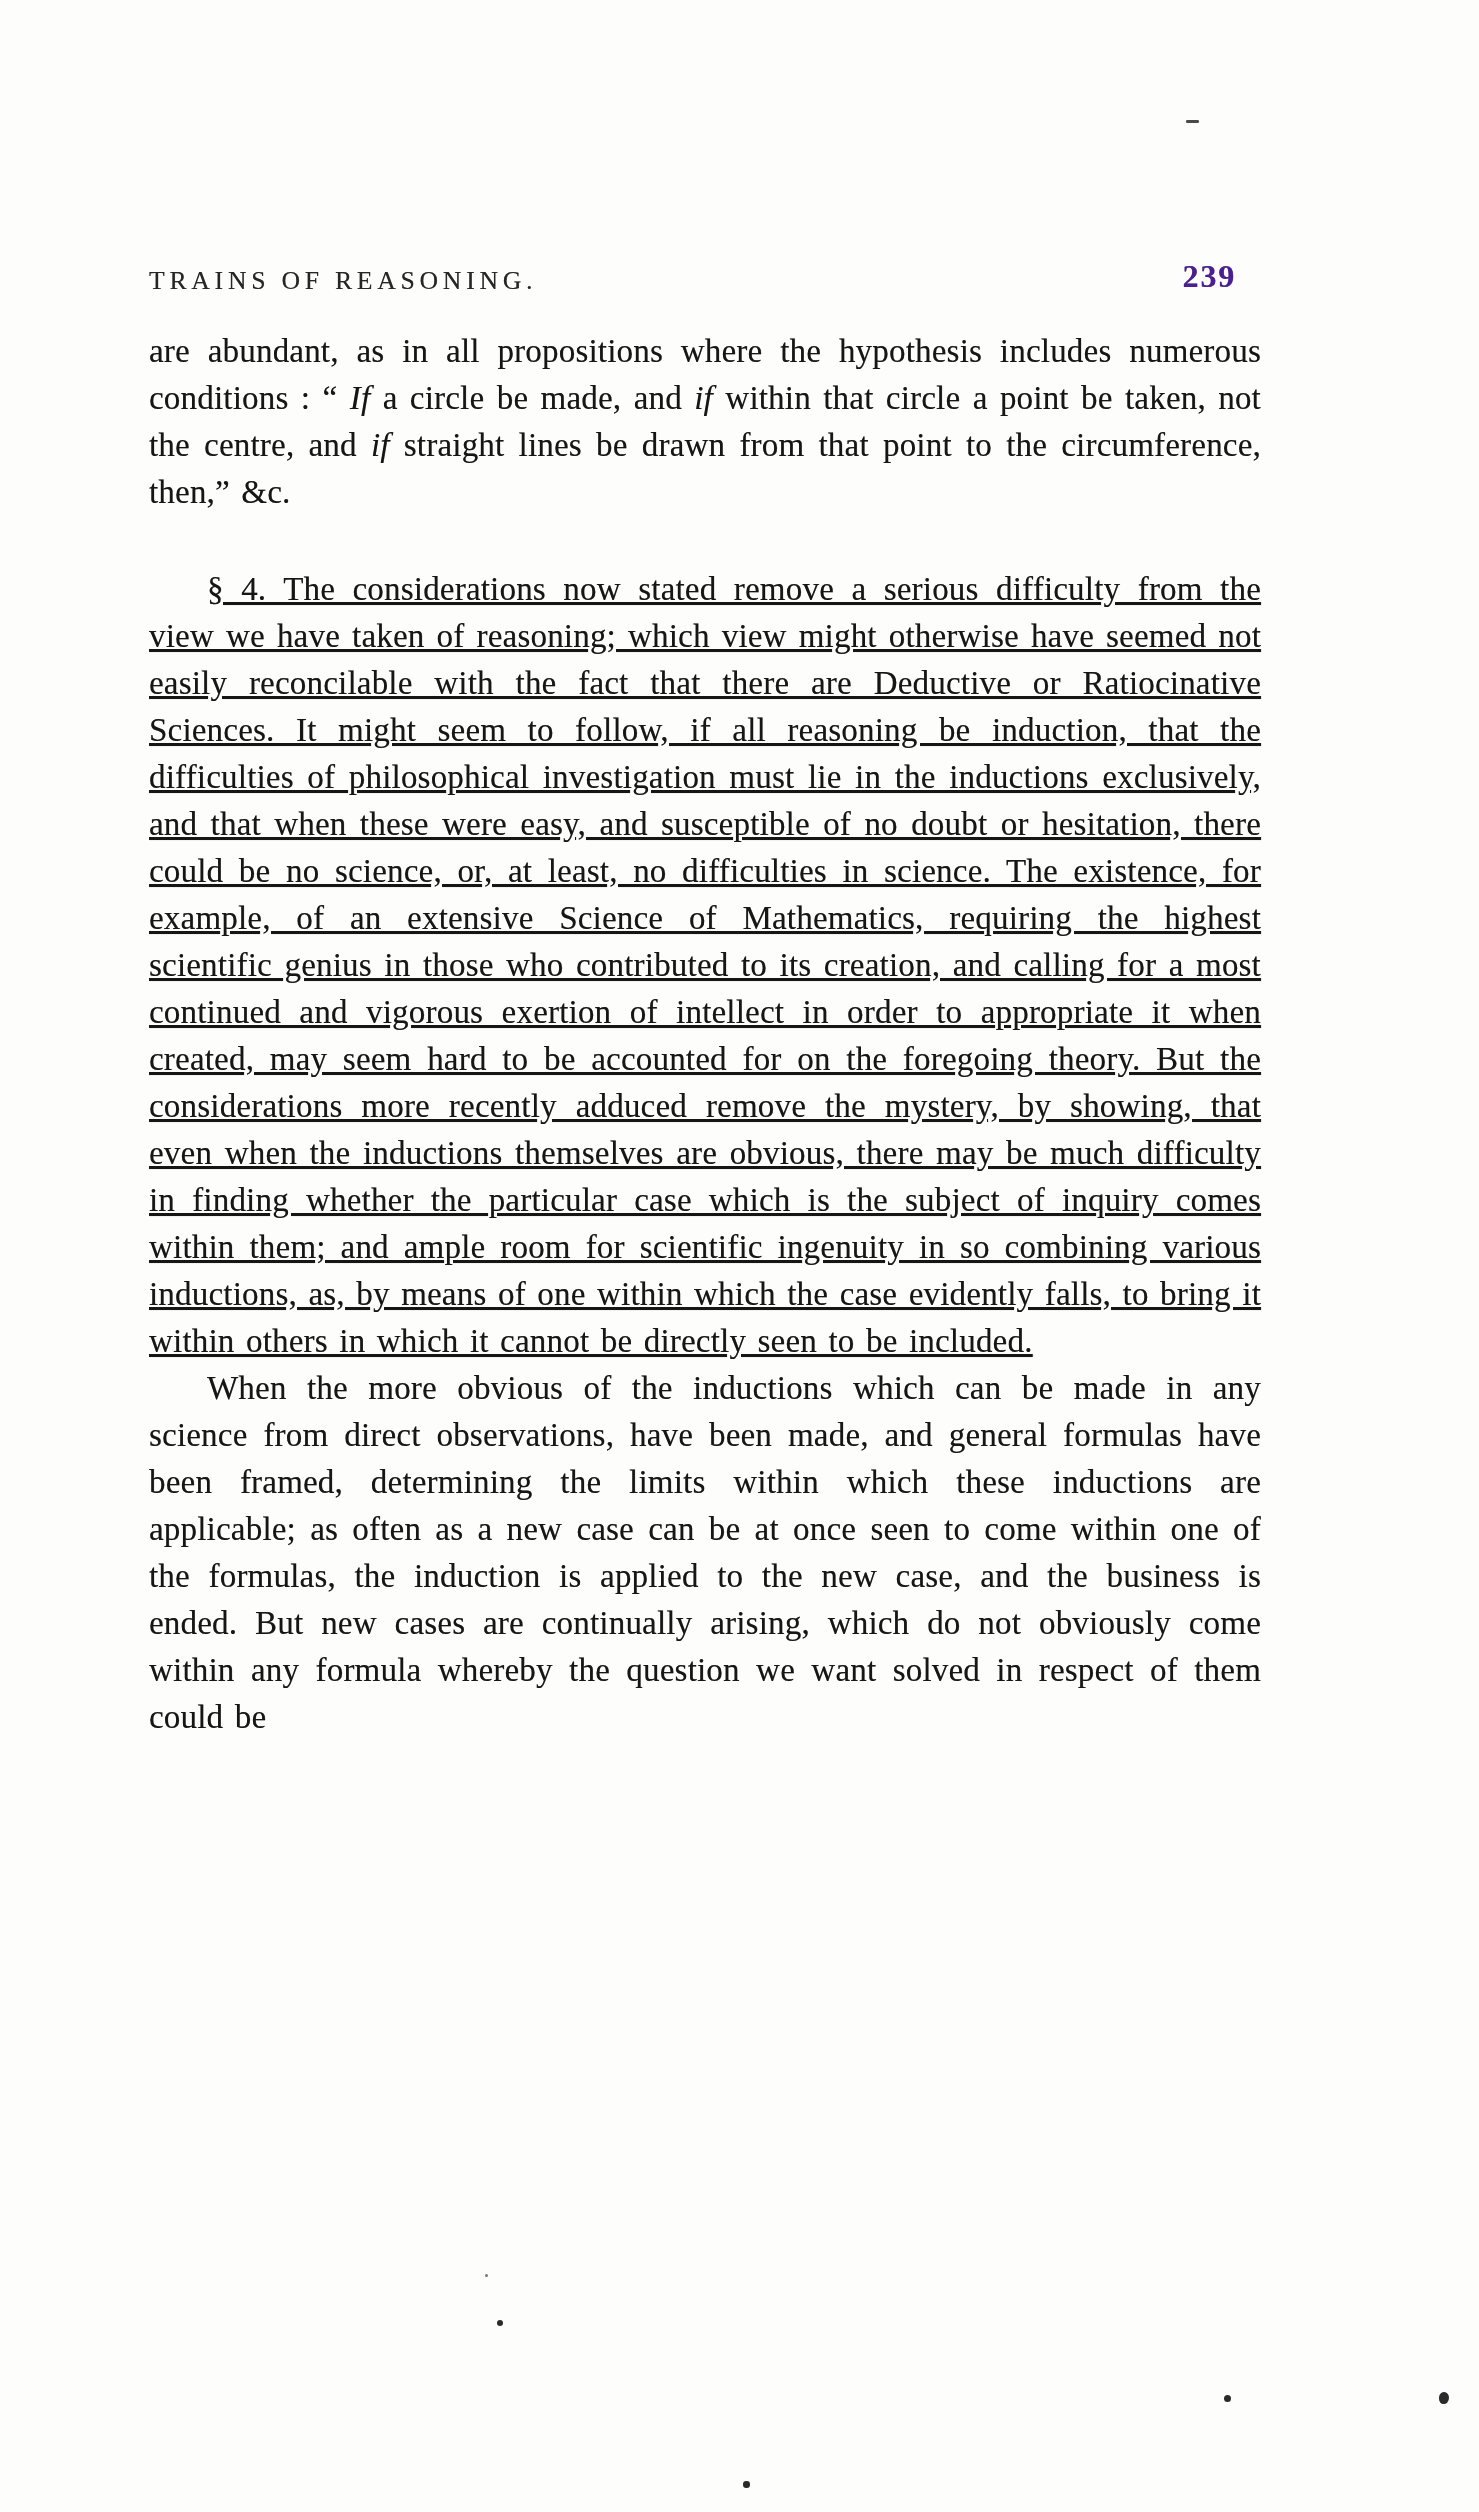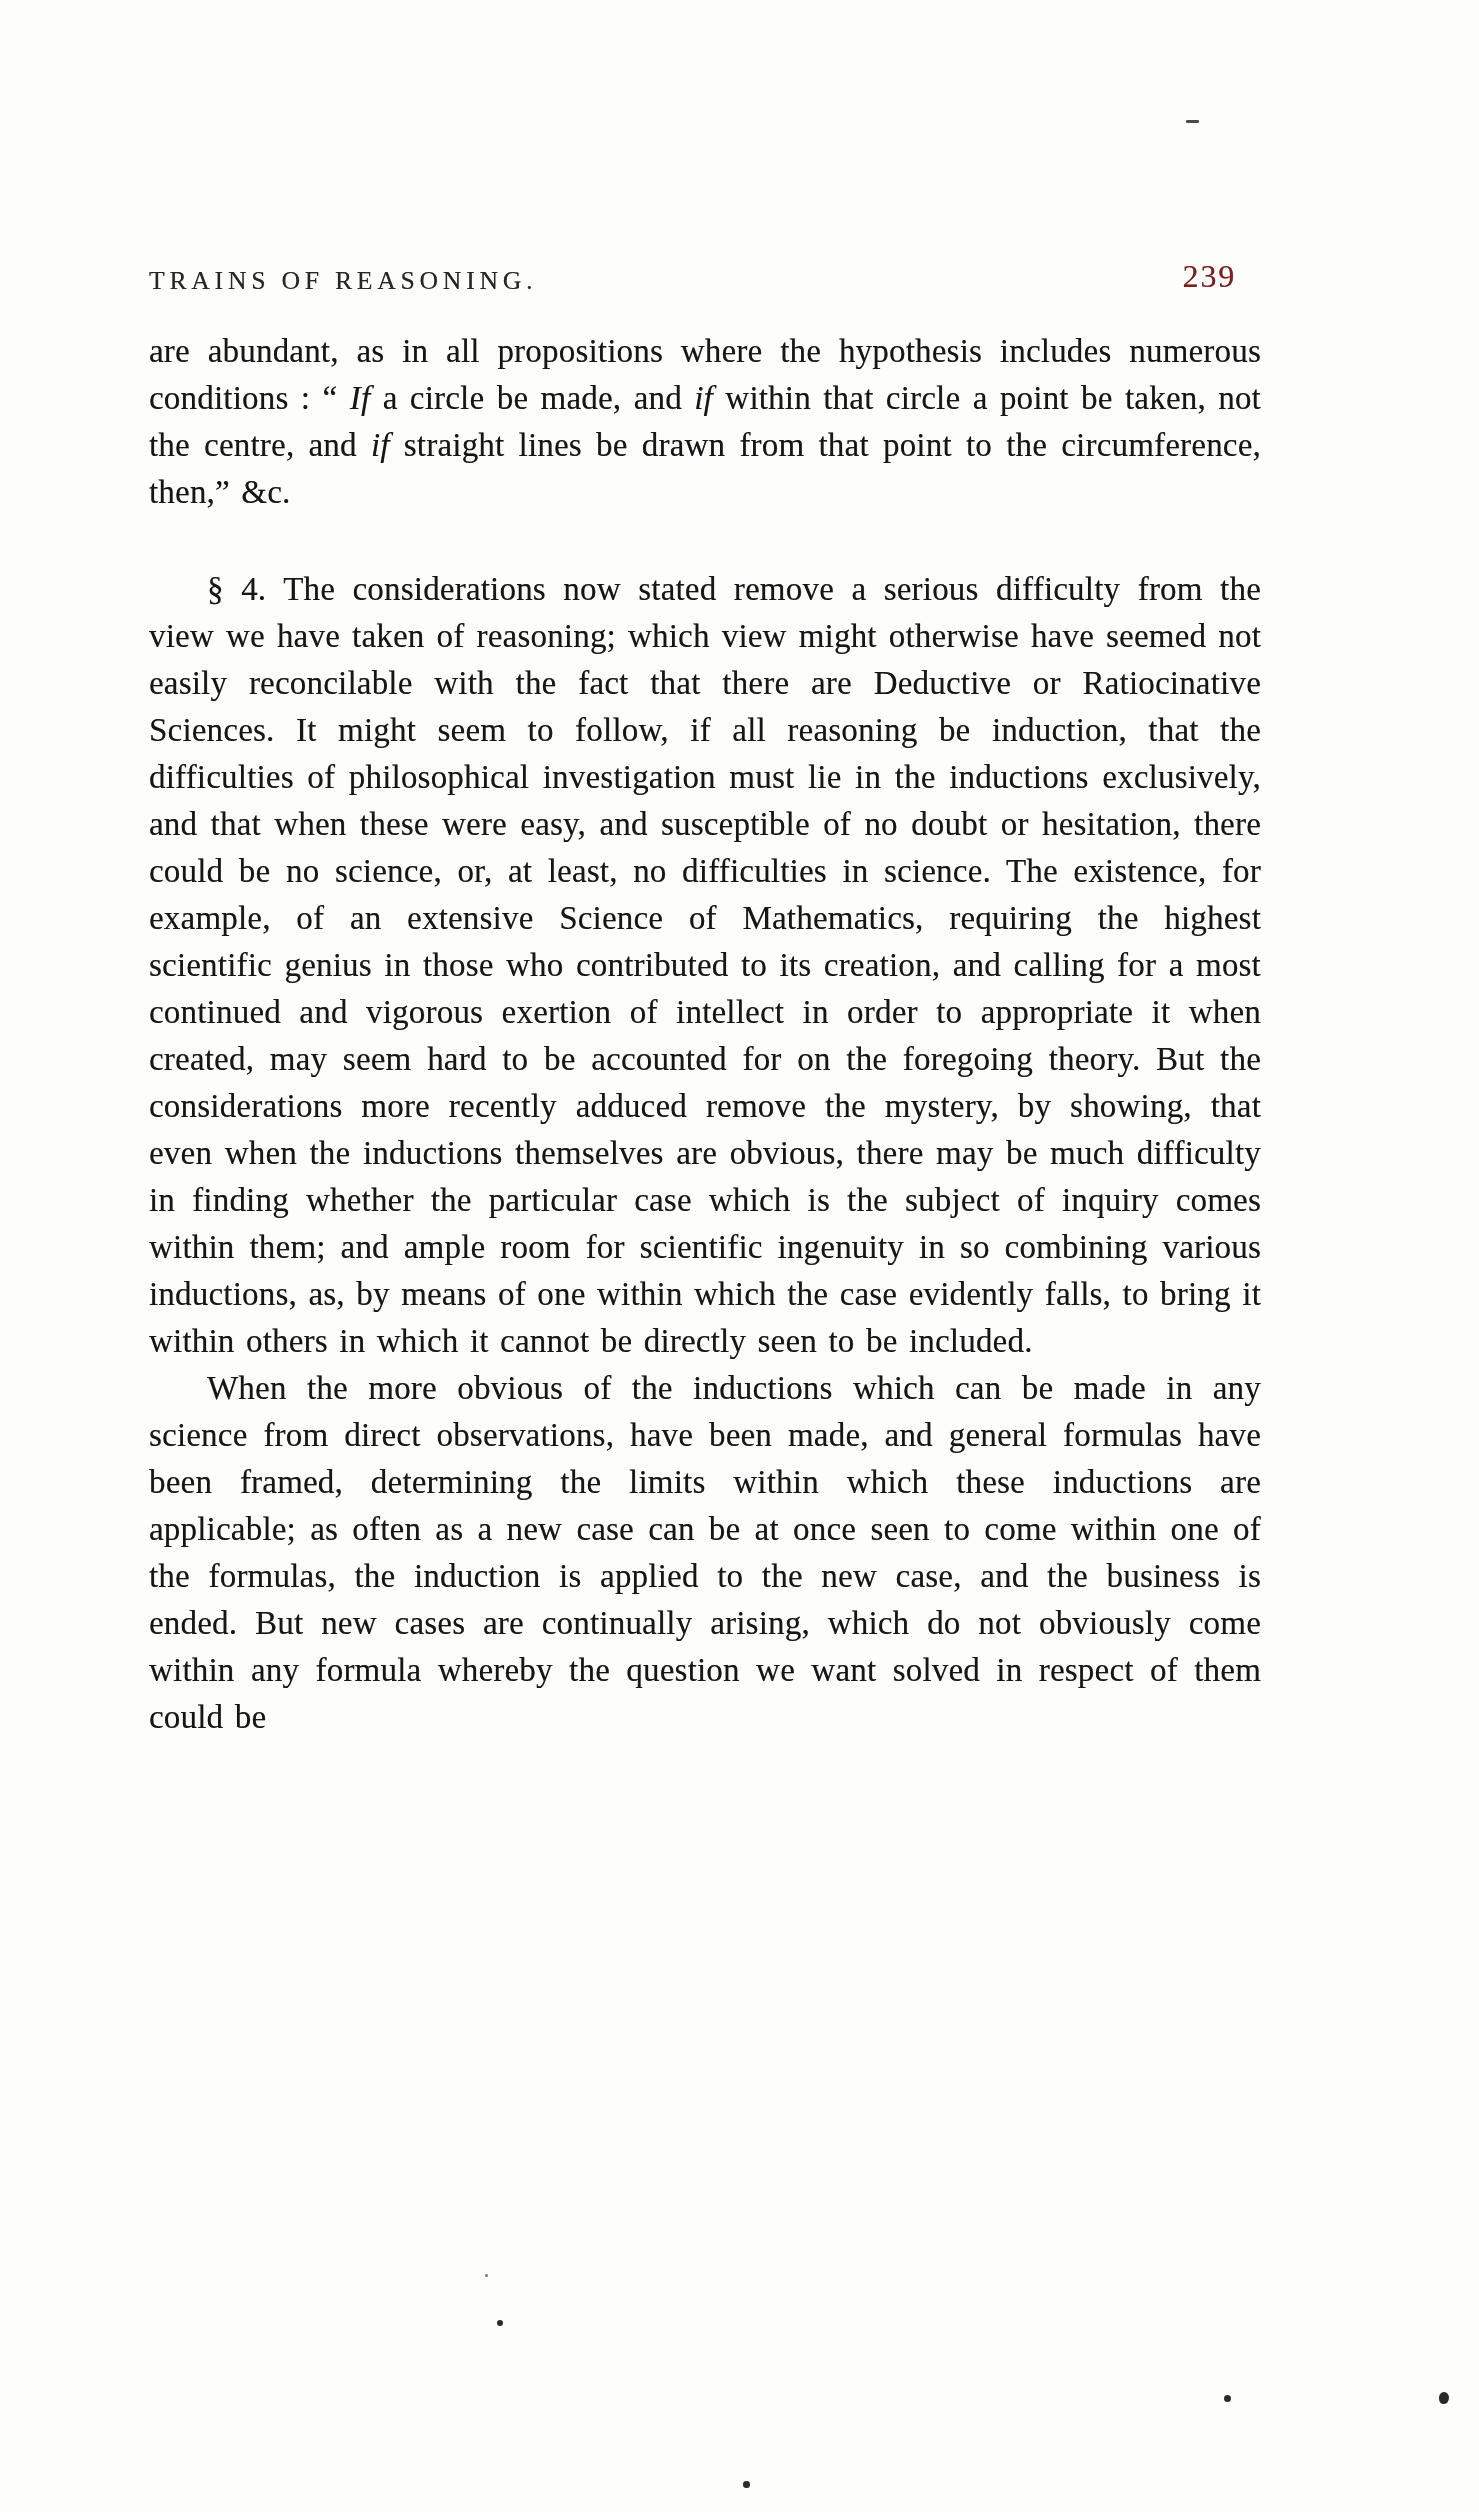--- a/index.html
+++ b/index.html
@@ -39,22 +39,23 @@
     letter-spacing: 4.8px;
     color: #262626;
     text-shadow: 0.2px 0.1px 0 rgba(30,30,30,0.55);
   }
   .page-number {
     position: absolute;
     right: 25px;
     top: -3.6px;
     font-size: 32px;
     letter-spacing: 1.8px;
-    color: #7f1d1d;
+    color: #4c1d95;
     text-shadow: 0.2px 0.1px 0 rgba(30,30,30,0.55);
+    font-weight: bold;
   }
 
   
   .text-block {
     position: absolute;
     left: 149px;
     top: 328px;
     width: 1112px;
     font-size: 33px;
     line-height: 47px;
@@ -65,20 +66,21 @@
     text-shadow: 0.2px 0.1px 0 rgba(25,25,25,0.5);
   }
   .para {
     margin: 0;
   }
   .para.indent {
     text-indent: 58px;
   }
   .para.gap {
     margin-top: 50px;
+    text-decoration: underline;
   }
   em {
   }
 
   
   .speck {
     position: absolute;
     background: #2a2a2a;
     border-radius: 50%;
   }

